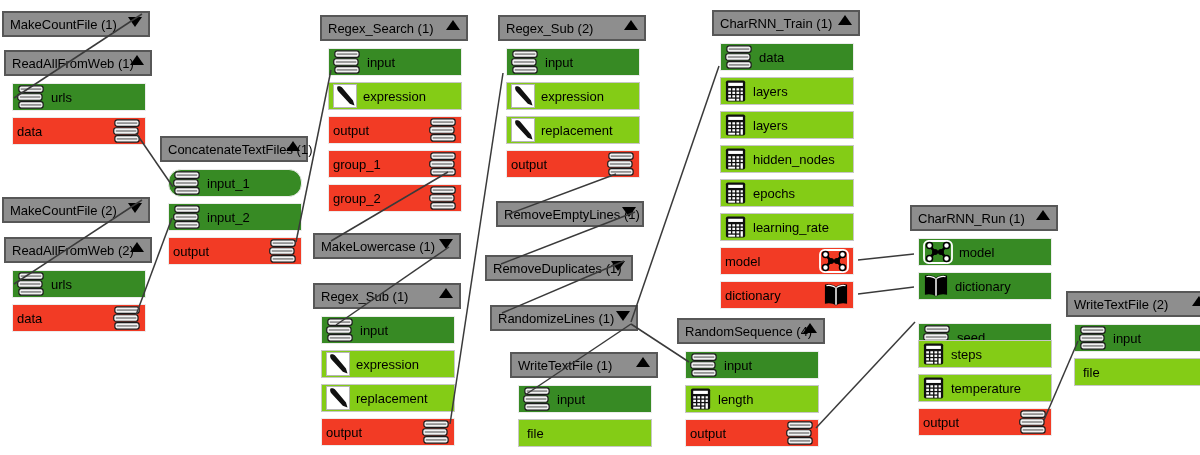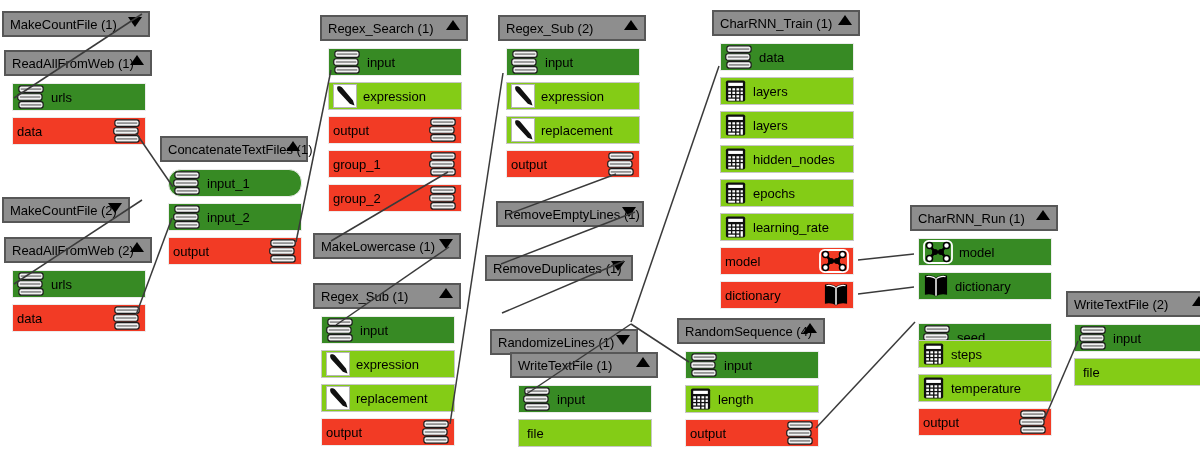--- a/index.html
+++ b/index.html
@@ -85,21 +85,21 @@
             </g>
             <g stroke="#5a5a5a" stroke-width="1.2">
               <line x1="4" y1="4.5" x2="26" y2="4.5"></line>
               <line x1="3" y1="13" x2="25" y2="13"></line>
               <line x1="4" y1="21.5" x2="26" y2="21.5"></line>
             </g>
           </svg>
         </span>
       </div>
     </div>
-    <div class="node" style="left: 2px; top: 197px; width: 128px;">
+    <div class="node" style="left: 2px; top: 197px; width: 148px;">
       <div class="titlebar">
         <span class="title-label">MakeCountFile (2)</span>
         <div class="tri down"></div>
       </div>
     </div>
     <div class="node" style="left: 4px; top: 237px; width: 148px;">
       <div class="titlebar">
         <span class="title-label">ReadAllFromWeb (2)</span>
         <div class="tri up"></div>
       </div>
@@ -405,21 +405,21 @@
         <span class="title-label">RemoveEmptyLines (1)</span>
         <div class="tri down"></div>
       </div>
     </div>
     <div class="node" style="left: 485px; top: 255px; width: 148px;">
       <div class="titlebar">
         <span class="title-label">RemoveDuplicates (1)</span>
         <div class="tri down"></div>
       </div>
     </div>
-    <div class="node" style="left: 490px; top: 305px; width: 148px; margin-top: 24px;">
+    <div class="node" style="left: 490px; top: 305px; width: 148px;">
       <div class="titlebar">
         <span class="title-label">RandomizeLines (1)</span>
         <div class="tri down"></div>
       </div>
     </div>
     <div class="node" style="left: 510px; top: 352px; width: 148px;">
       <div class="titlebar">
         <span class="title-label">WriteTextFile (1)</span>
         <div class="tri up"></div>
       </div>

